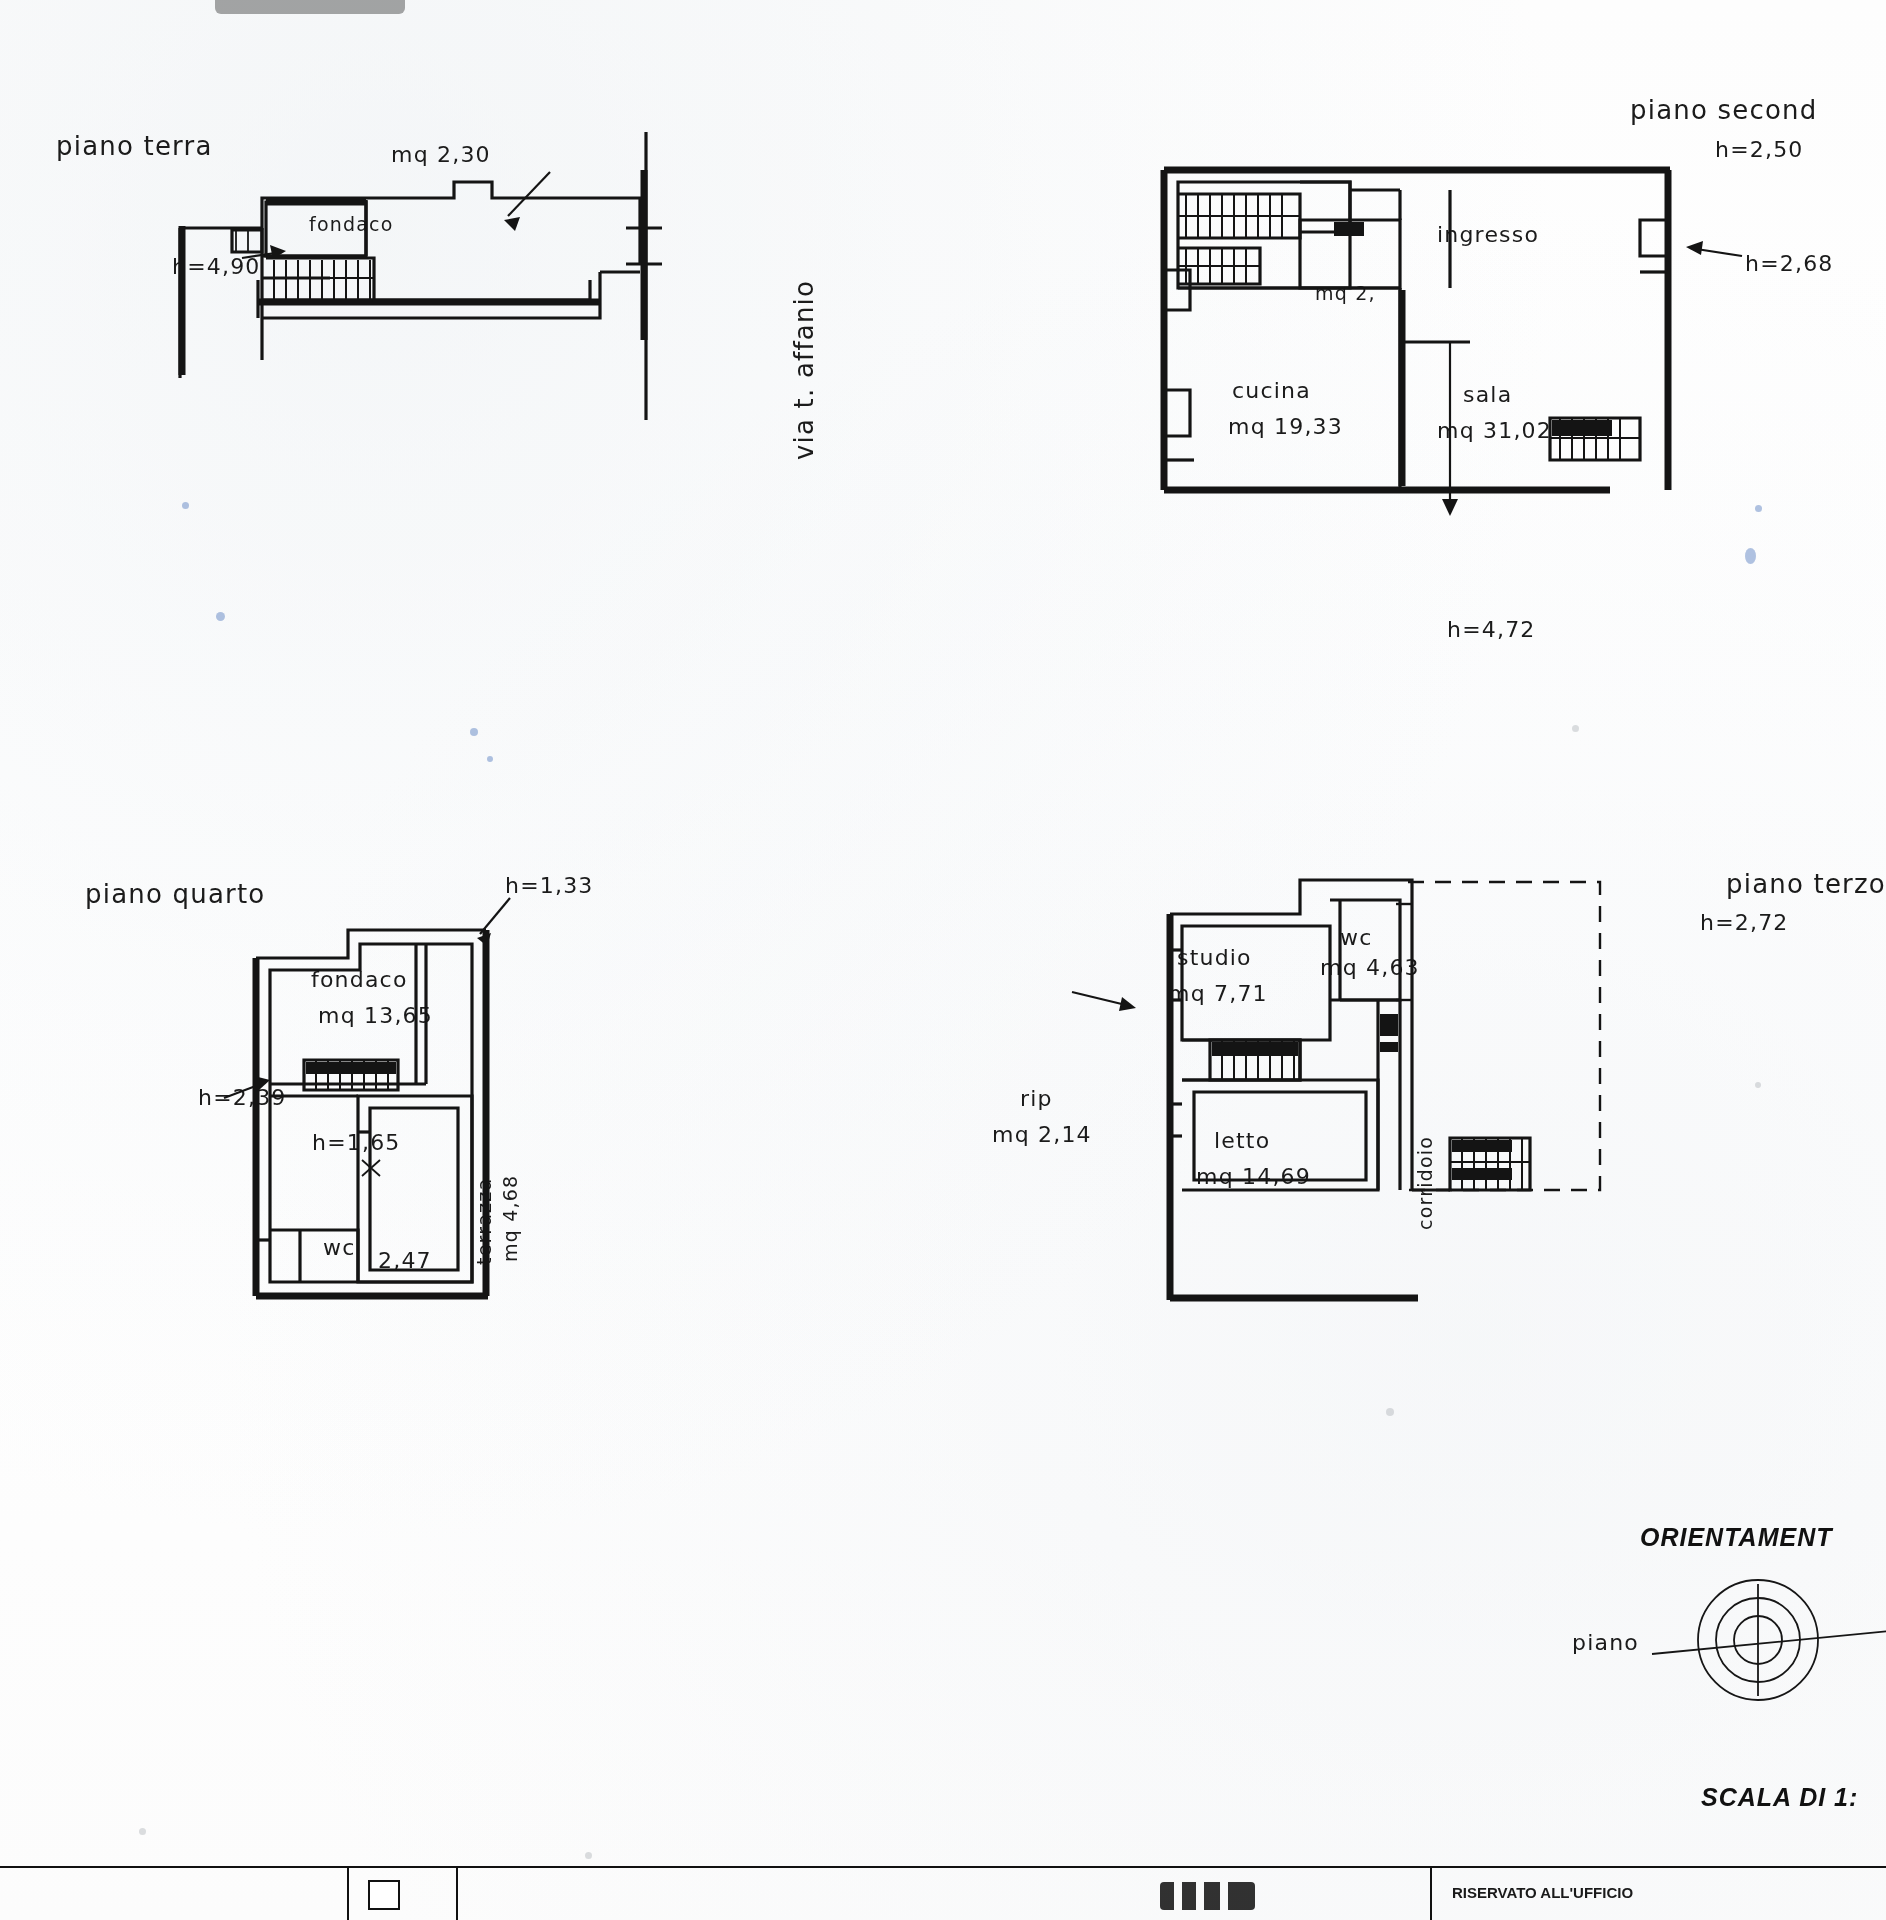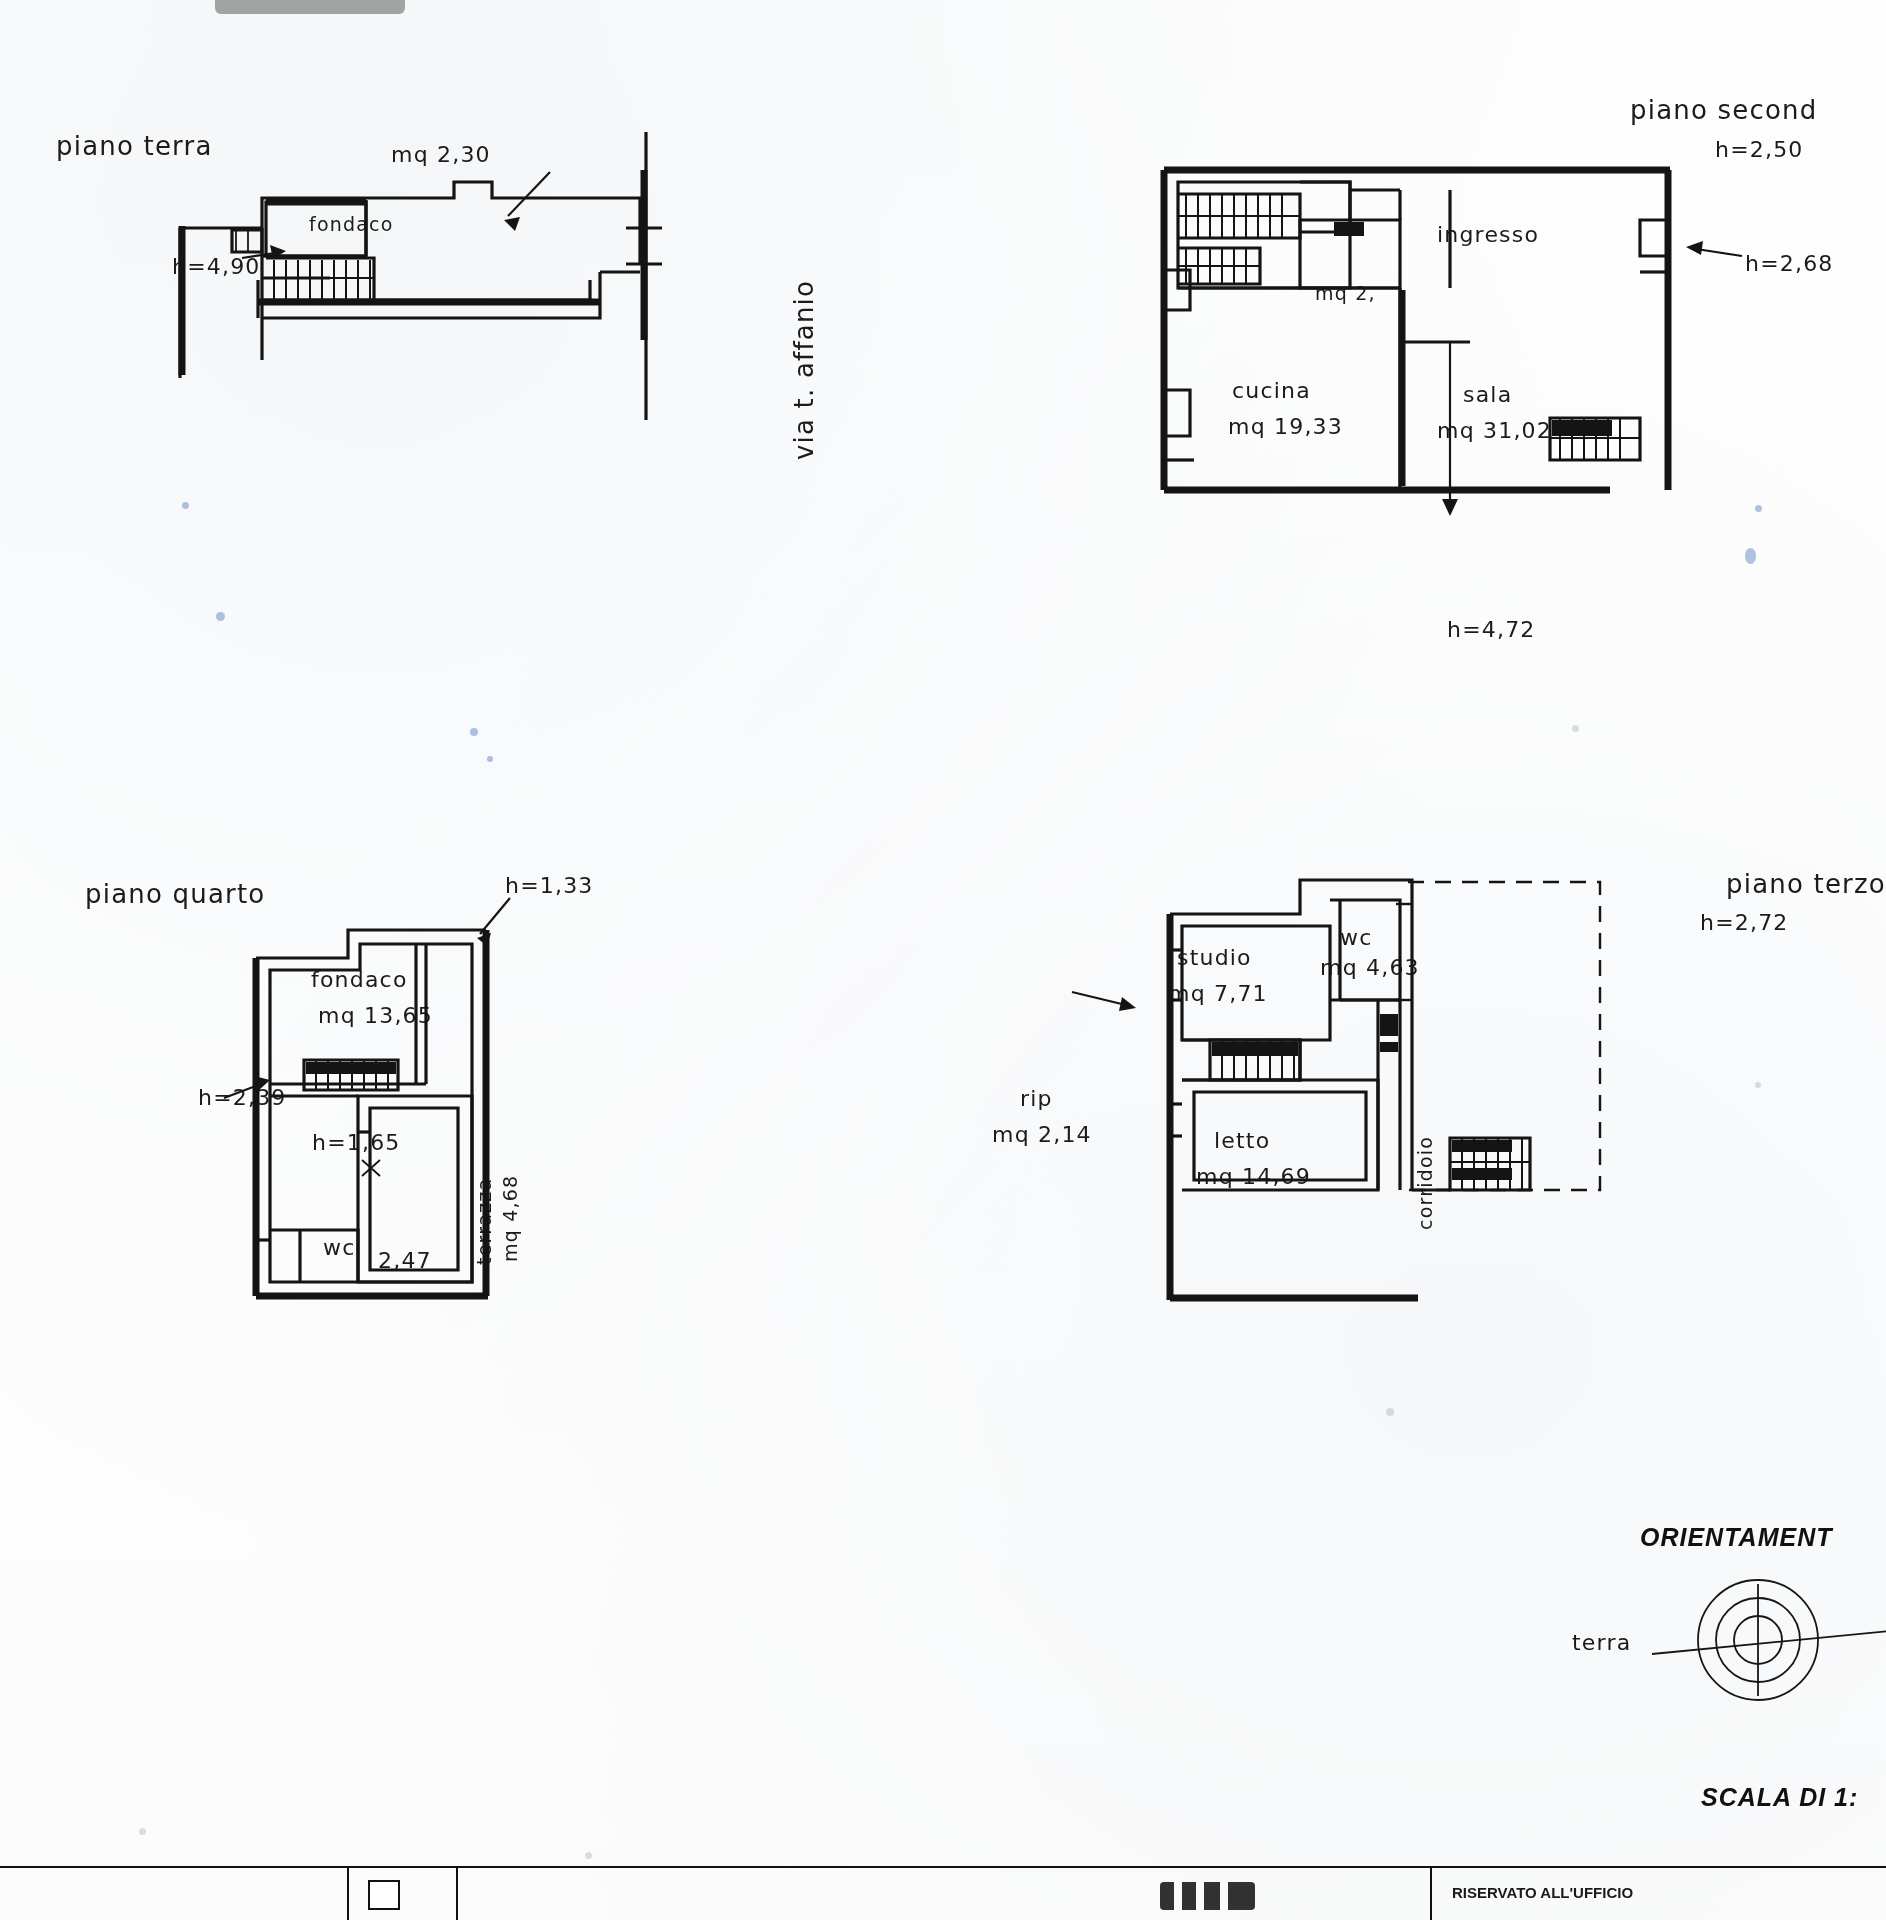--- a/index.html
+++ b/index.html
@@ -357,21 +357,21 @@
     <path d="M 300 272 L 380 272"></path>
   </g>
   <path class="blk" d="M 302 250 l 60 0 l 0 12 l -60 0 z"></path>
   <path class="blk" d="M 302 278 l 60 0 l 0 12 l -60 0 z"></path>
 
   <path class="leader" d="M -78 102 L -20 116"></path>
   <path class="blk" d="M -14 118 l -14 -11 l -3 14 z"></path>
 </svg>
 
 <div class="printed" style="left:1640px;top:1523px;font-size:25px;letter-spacing:1px;">ORIENTAMENT</div>
-<div class="hand mid" style="left:1572px;top:1630px;">terra</div>
+<div class="hand mid" style="left:1572px;top:1630px;">piano</div>
 
 <svg class="plan-svg" width="300" height="180" style="left:1640px;top:1570px;">
   <circle cx="118" cy="70" r="60" class="thin"></circle>
   <circle cx="118" cy="70" r="42" class="thin"></circle>
   <circle cx="118" cy="70" r="24" class="thin"></circle>
   <path class="thin" d="M 12 84 L 260 60"></path>
   <path class="thin" d="M 118 14 L 118 126"></path>
 </svg>
 
 <div class="printed" style="left:1672px;top:1783px;font-size:25px;letter-spacing:1px;margin-left:29px;">SCALA DI 1:</div>

